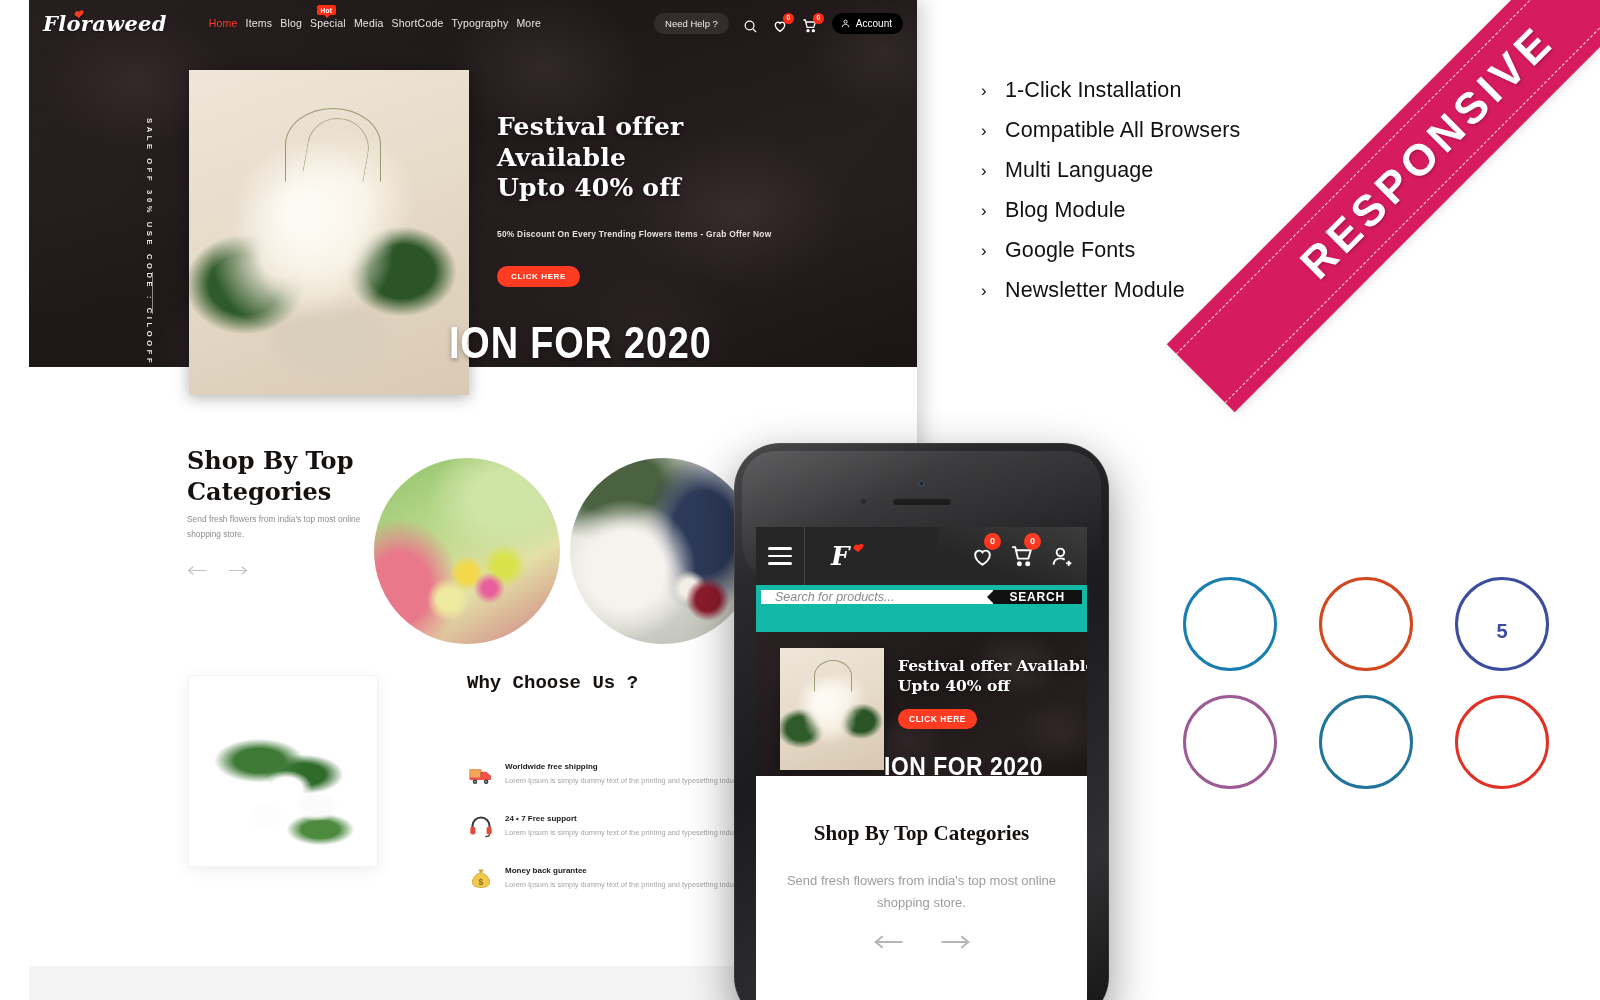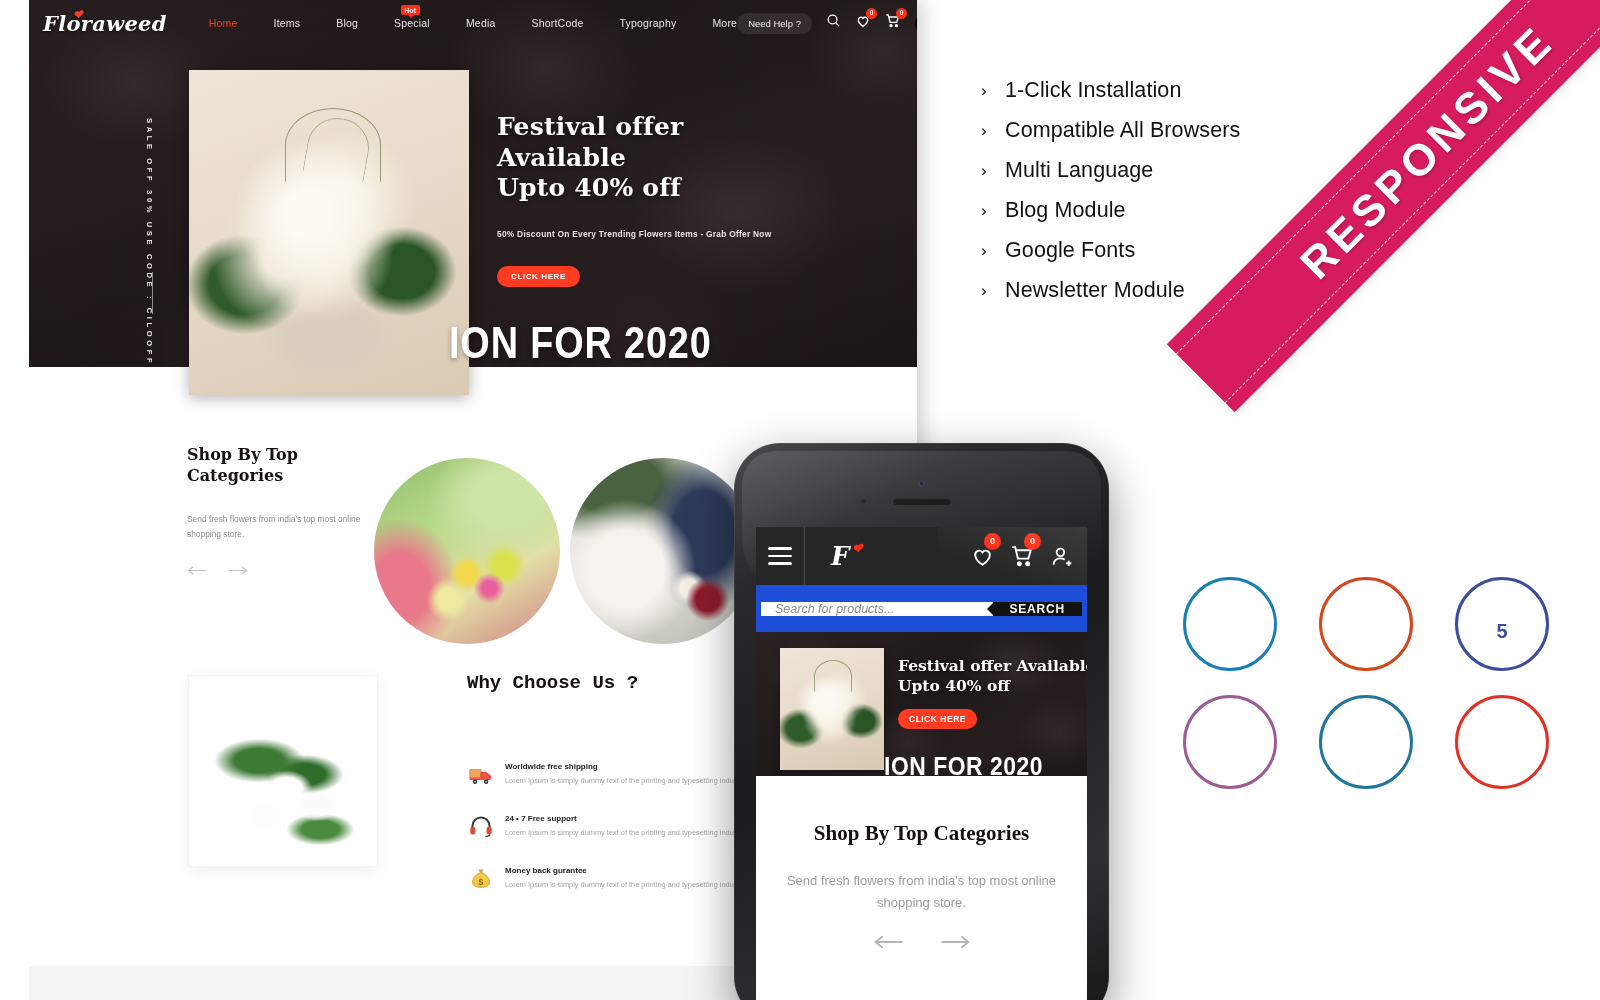--- a/index.html
+++ b/index.html
@@ -44,37 +44,37 @@
   }
   .logo {
     font-family: "DejaVu Serif", serif; font-style: italic; font-weight: 700;
     color:#fff; font-size: 21px; letter-spacing: .3px; position: relative;
     text-shadow: 0 1px 2px rgba(0,0,0,.5); white-space: nowrap;
   }
   .logo .heart{
     position:absolute; left: 30px; top: -3px; color:#ff3b21; font-size: 12px;
     transform: rotate(-12deg);
   }
-  .nav { display: flex; align-items: flex-end; gap: 36px; margin-left: 42px; }
+  .nav { display: flex; align-items: flex-end; gap: 8px; margin-left: 42px; }
   .nav-item {
     position: relative; color: #e9e5e5; font-size: 10.5px; letter-spacing:.2px;
     white-space: nowrap; cursor: pointer;
   }
   .nav-item.active { color: #ff3b21; }
   .hot-badge {
     position: absolute; left: 7px; top: -12px;
     background: #ff2d16; color: #fff; font-size: 6.5px; font-weight: 700;
     padding: 1.5px 3.5px; border-radius: 2px; letter-spacing: .2px;
   }
   .hot-badge::after{
     content:""; position:absolute; left:7px; bottom:-3px;
     border-left:3px solid transparent; border-right:3px solid transparent;
     border-top:3px solid #ff2d16;
   }
-  .topright { margin-left:auto; display:flex; align-items:flex-start; gap: 14px; }
+  .topright { margin-left:auto; display:flex; align-items:flex-end; gap: 14px; }
   .need-help {
     background: rgba(255,255,255,.09); color:#f0ecec; font-size: 9.5px;
     padding: 5px 11px; border-radius: 13px; white-space: nowrap; cursor:pointer;
   }
   .ico-btn { position: relative; color:#fff; cursor: pointer; line-height: 0; }
   .ico-btn svg { display:block; }
   .cnt {
     position:absolute; top:-5px; right:-6px; background:#ff2d16; color:#fff;
     font-size: 6.5px; font-weight:700; min-width: 11px; height: 11px; border-radius: 6px;
     display:flex; align-items:center; justify-content:center; padding: 0 2px;
@@ -144,21 +144,21 @@
 
   
   .watermark {
     position:absolute; left: -34px; top: 392px; width: 170px; height: 170px; z-index: 2; opacity:.9;
   }
 
   
   .cat-sec { position:absolute; left:0; top: 367px; width: 888px; height: 290px; background:#fff; z-index: 4;}
   .cat-title {
     position:absolute; left: 158px; top: 78px; width: 190px;
-    font-family:"DejaVu Serif", serif; font-weight: 700; font-size: 16px;
+    font-family:"DejaVu Serif", serif; font-weight: 700; font-size: 24px;
     color:#16110f; line-height: 1.30;
   }
   .cat-desc {
     position:absolute; left: 158px; top: 145px; width: 175px;
     font-size: 8.4px; color:#8d8d8d; line-height: 1.75;
   }
   .cat-arrows { position:absolute; left: 158px; top: 198px; display:flex; gap: 21px; }
   .arrow { color:#bdbdbd; cursor:pointer; line-height:0; }
   .cat-circle {
     position:absolute; border-radius:50%; overflow:hidden;
@@ -300,21 +300,21 @@
   }
   .m-logo .heart{ position:absolute; right:-13px; top: 0px; color:#ff2d16; font-size: 13px; transform: rotate(-10deg);}
   .m-icons{ margin-left:auto; display:flex; align-items:center; gap: 15px; }
   .m-ico { position:relative; color:#fff; line-height:0; cursor:pointer;}
   .m-cnt {
     position:absolute; top:-11px; right:-6px; background:#ff2d16; color:#fff; font-size: 9px;
     font-weight:700; width: 17px; height: 17px; border-radius:50%;
     display:flex; align-items:center; justify-content:center;
   }
   .m-search{
-    height: 47px; background:#1d4ed8; padding: 5px; display:flex; align-items:center;
+    height: 47px; background:#14b8a6; padding: 5px; display:flex; align-items:flex-start;
   }
   .m-input{
     flex: 1; background:#fff; display:flex; align-items:center; padding: 0 14px;
     font-style: italic; color:#8a8a8a; font-size: 12.5px;
   }
   .m-searchbtn{
     background:#111; color:#fff; font-size: 12px; font-weight: 700; letter-spacing: .8px;
     display:flex; align-items:center; padding: 0 17px; position:relative;
   }
   .m-searchbtn::before{

